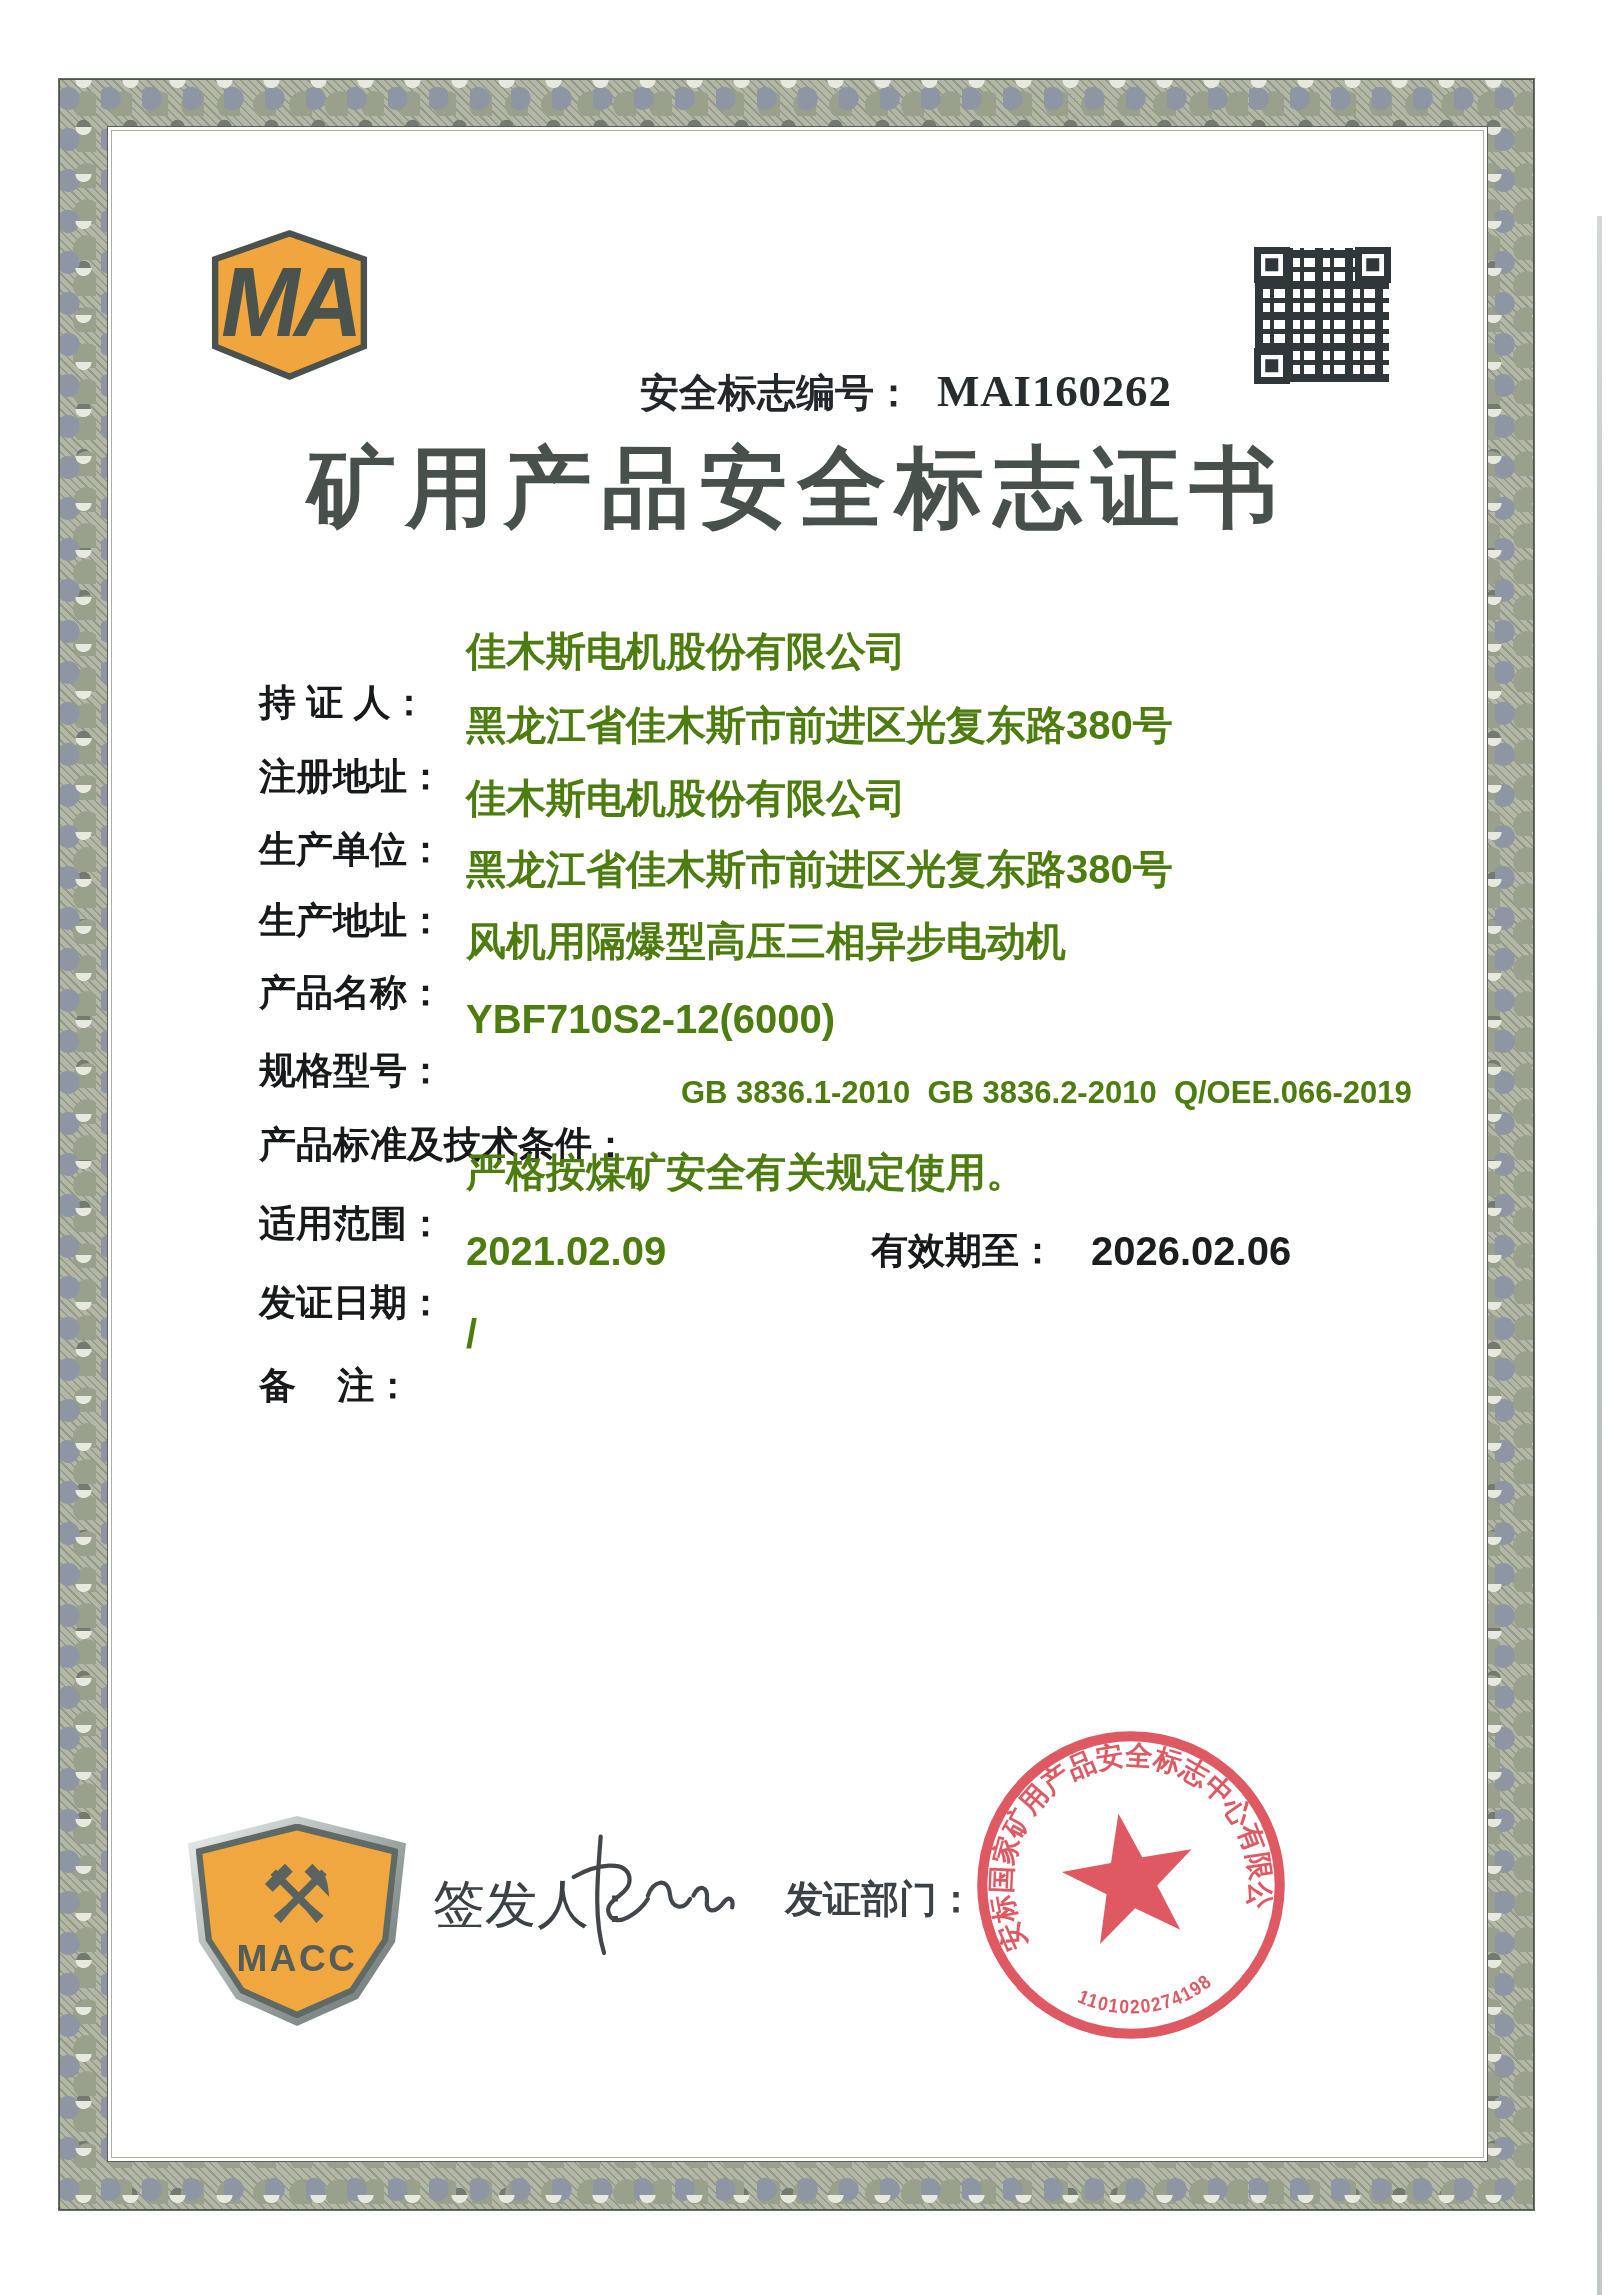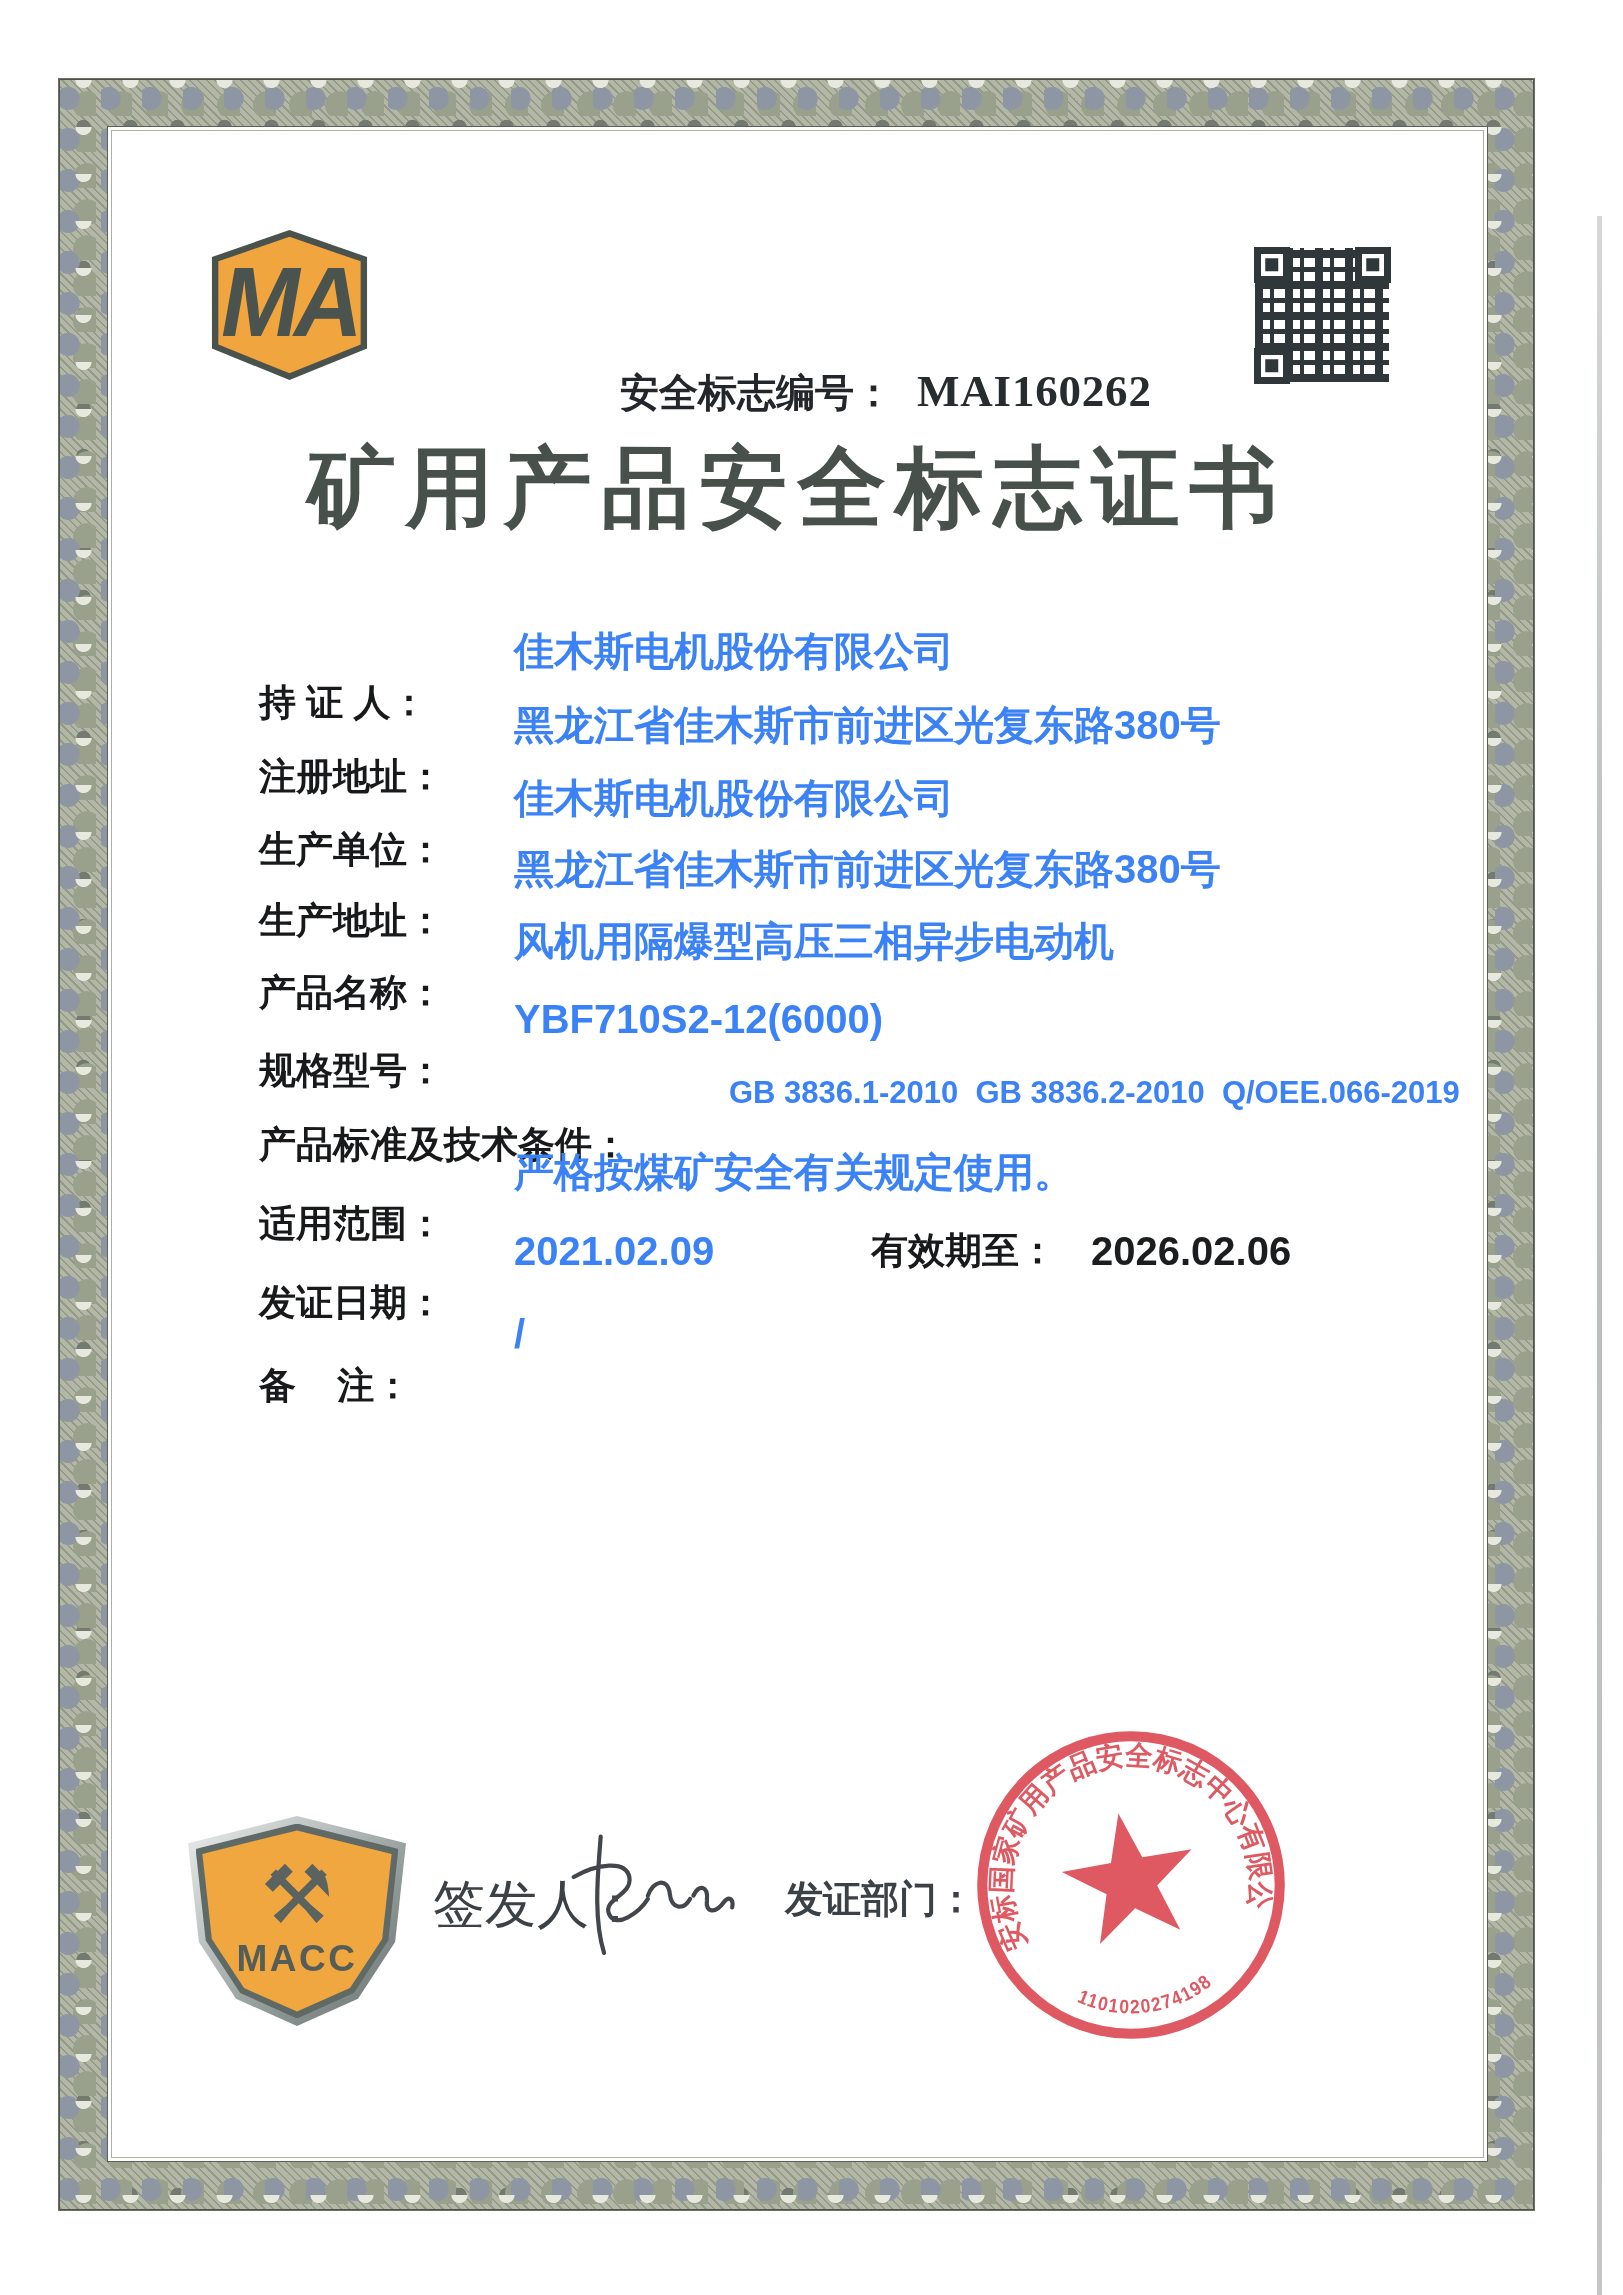--- a/index.html
+++ b/index.html
@@ -26,21 +26,21 @@
 
   
   .ma-badge{position:absolute;left:207px;top:230px;width:165px;height:150px;
     clip-path:polygon(50% 0%,97% 18%,97% 79%,50% 100%,3% 79%,3% 18%);background:#49524c;}
   .ma-badge-inner{position:absolute;inset:6.8px;clip-path:polygon(50% 0%,97% 18%,97% 79%,50% 100%,3% 79%,3% 18%);
     background:#f0a53e;display:flex;align-items:center;justify-content:center;}
   .ma-text{font-size:95px;font-weight:bold;color:#4a534d;letter-spacing:-6px;
     transform:skewX(-10deg) scaleY(1.04);line-height:1;padding-bottom:5px;}
 
   .cert-no{position:absolute;left:605px;top:303px;height:59px;line-height:59px;white-space:pre;}
-  .cert-no-label{font-size:39px;font-weight:bold;color:#23262a;}
+  .cert-no-label{font-size:39px;font-weight:bold;color:#23262a;margin-left:20px;}
   .cert-no-value{font-family:"Liberation Serif",serif;font-size:45px;font-weight:bold;
     color:#272c2e;margin-left:24px;letter-spacing:0.8px;}
 
   .qr{position:absolute;left:1251px;top:244px;width:142px;height:142px;background:#fff;padding:0;}
   .qr-noise{position:absolute;inset:4.2px;
     background-image:
       repeating-linear-gradient(90deg,#30373a 0 7.6px,rgba(0,0,0,0) 7.6px 15px,#30373a 15px 19.4px,rgba(0,0,0,0) 19.4px 30px),
       repeating-linear-gradient(0deg,#30373a 0 7.6px,#ffffff 7.6px 17px,#30373a 17px 22px,#ffffff 22px 31px);}
   .finder{position:absolute;width:36px;height:36px;box-sizing:border-box;border:7.6px solid #30373a;background:#fff;}
   .finder::after{content:"";position:absolute;left:50%;top:50%;width:13.5px;height:13.5px;background:#30373a;
@@ -48,21 +48,21 @@
   .finder.tl{left:2.5px;top:2.5px;} .finder.tr{right:2.5px;top:2.5px;} .finder.bl{left:2.5px;bottom:2.5px;}
 
   
   .title{position:absolute;left:107px;top:438px;width:1381px;margin:0;text-align:center;
     font-family:"Liberation Serif",serif;font-weight:bold;font-size:88px;line-height:101px;
     color:#47504b;letter-spacing:10px;white-space:nowrap;}
 
   
   .row{position:absolute;left:244px;height:52px;line-height:52px;white-space:pre;}
   .lab{font-size:37px;font-weight:bold;color:#17191b;white-space:pre;}
-  .val{position:absolute;left:222px;top:0;font-size:40px;color:#3b82f6;white-space:pre;font-weight:600;margin-left:48px;}
+  .val{position:absolute;left:222px;top:0;font-size:40px;color:#4d7c0f;white-space:pre;font-weight:600;}
   .row-0{top:625px;} .row-1{top:699px;} .row-2{top:772px;} .row-3{top:843px;} .row-4{top:915px;}
   .row-5{top:993px;} .row-6{top:1067px;} .row-7{top:1146px;} .row-8{top:1225px;} .row-9{top:1308px;}
   .row-6 .val{left:437px;font-size:31px;font-weight:bold;letter-spacing:0;}
   .lab2{position:absolute;left:627px;top:0;font-size:37px;font-weight:bold;color:#17191b;white-space:pre;}
   .val2{position:absolute;left:847px;top:0;font-size:40px;color:#1b1d1f;white-space:pre;font-weight:600;}
 
   
   .para{position:absolute;left:241px;top:1522px;width:1243px;}
   .pline{font-size:30px;line-height:60px;color:#1b1d1f;white-space:pre;font-weight:600;}
   .pline1{padding-left:112px;}

